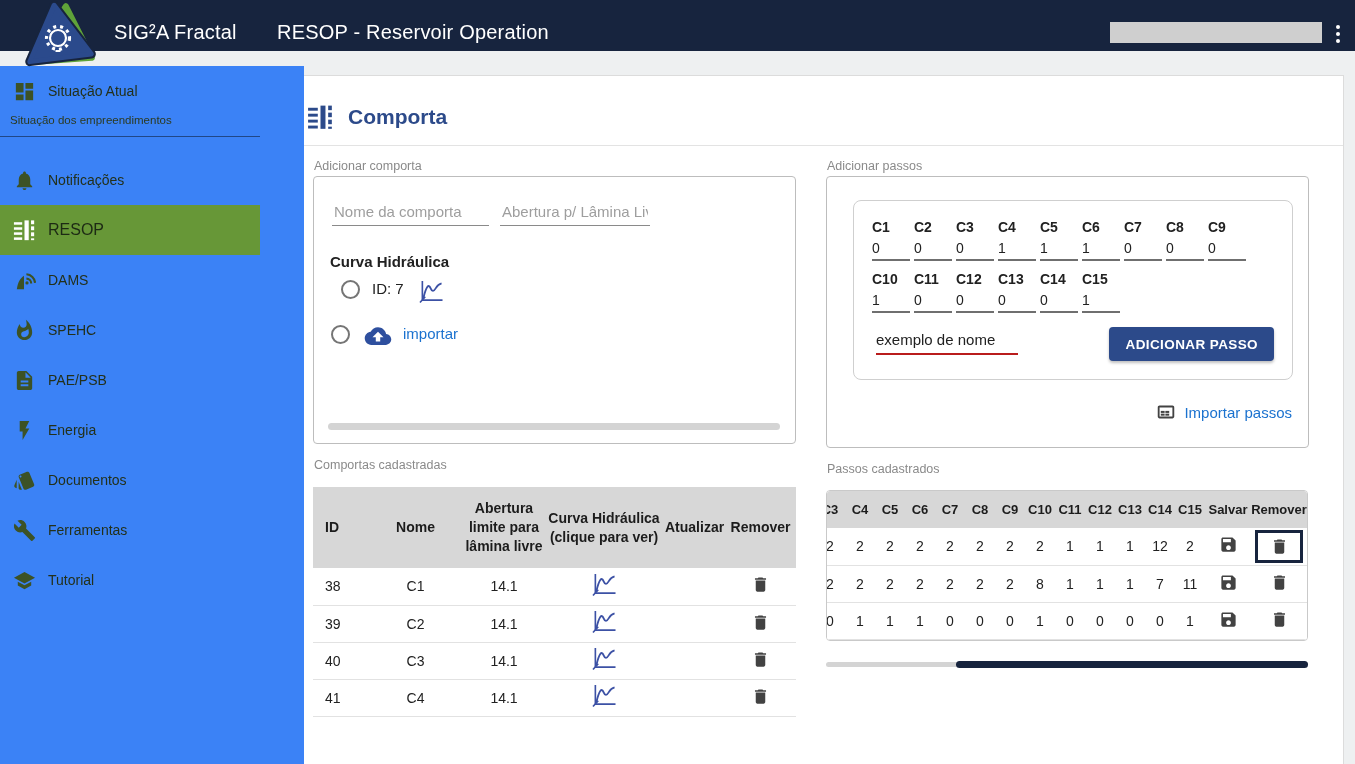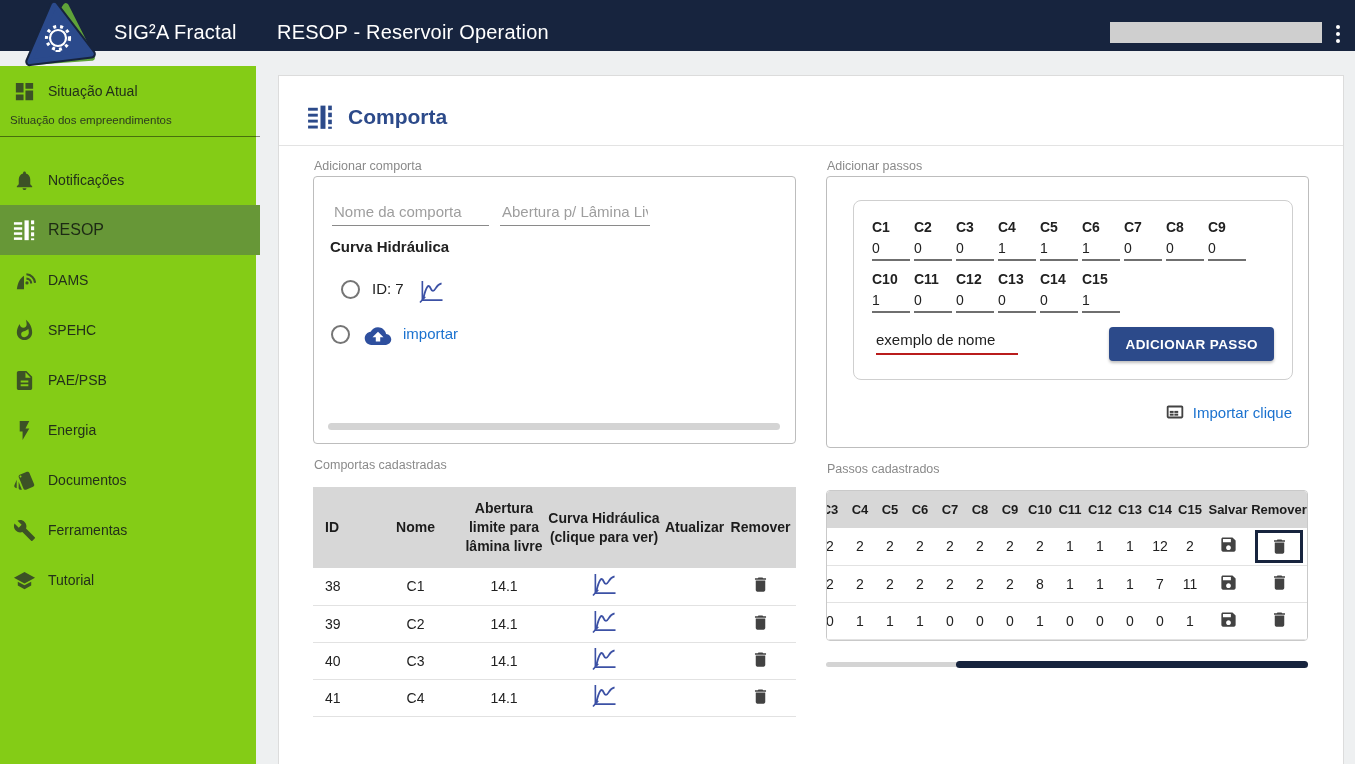--- a/index.html
+++ b/index.html
@@ -9,21 +9,21 @@
   
   .appbar { position:absolute; left:0; top:0; width:1355px; height:51px; background:#17243e; z-index:30; }
   .logo { position:absolute; left:16px; top:0; width:88px; height:74px; z-index:40; cursor:pointer; }
   .app-title { position:absolute; left:114px; top:21px; color:#fff; font-size:20px; font-weight:500; letter-spacing:.2px; }
   .module-title { position:absolute; left:277px; top:21px; color:#fff; font-size:20px; font-weight:500; letter-spacing:.2px; }
   .user-chip { position:absolute; right:33px; top:22px; width:212px; height:21px; background:#cfcfcf; }
   .kebab { position:absolute; right:10px; top:23px; width:14px; height:22px; display:flex; flex-direction:column; align-items:center; justify-content:center; gap:3px; cursor:pointer; }
   .kebab i { width:4px; height:4px; border-radius:50%; background:#fff; }
 
   
-  .sidebar { position:absolute; left:0; top:66px; width:256px; height:698px; background:#84cc16; z-index:10; }
+  .sidebar { position:absolute; left:0; top:66px; width:304px; height:698px; background:#3b82f6; z-index:10; }
   .side-item { position:absolute; left:0; width:260px; height:50px; display:flex; align-items:center; cursor:pointer; }
   .side-item svg { position:absolute; left:13px; width:23px; height:23px; fill:#3c5226; }
   .side-item .lbl { position:absolute; left:48px; font-size:14px; color:#23301a; }
   .side-item.selected { background:#679737; }
   .side-item.selected svg { fill:#ffffff; }
   .side-item.selected .lbl { font-size:16px; color:#1d2a14; }
   .side-caption { position:absolute; left:10px; top:48px; font-size:11.5px; color:#2c3a20; }
   .side-divider { position:absolute; left:0; top:70px; width:260px; height:1px; background:rgba(0,0,0,.45); }
 
   
@@ -32,21 +32,21 @@
   .page-title-row svg { width:27px; height:27px; fill:#2c4a8a; }
   .page-title { font-size:21px; font-weight:bold; color:#2c4a8a;text-align:center; }
   .title-divider { position:absolute; left:0; top:69px; width:100%; height:1px; background:#e3e3e3; }
 
   .fs-label { position:absolute; font-size:12.5px; color:#8a8a8a; }
   .fieldset { position:absolute; border:1px solid #bdbdbd; border-radius:4px; background:#fff; }
 
   
   .ug-input { border:none; outline:none; background:transparent; font-size:15px; color:#212121; border-bottom:1.5px solid #8a8a8a; padding:4px 2px 5px 2px; font-family:inherit; }
   .ug-input::placeholder { color:#9e9e9e; }
-  .curve-heading { position:absolute; left:16px; top:61px; font-size:15px; font-weight:bold; color:#212121; }
+  .curve-heading { position:absolute; left:16px; top:76px; font-size:15px; font-weight:bold; color:#212121; }
   .radio-row { position:absolute; display:flex; align-items:flex-start; }
   .radio { width:19px; height:19px; border:2px solid #757575; border-radius:50%; background:#fff; cursor:pointer; flex:none; }
   .rlabel { font-size:15px; color:#212121; margin-left:12px; }
   .curve-svg { width:26px; height:24px; }
   .link { color:#1b72cf; font-size:15px; cursor:pointer; }
   .hscroll { position:absolute; left:14px; right:15px; bottom:13px; height:7px; border-radius:4px; background:#d4d4d4; cursor:pointer; }
 
   
   .inner-box { position:absolute; left:26px; top:23px; width:440px; height:180px; border:1px solid #cfcfcf; border-radius:8px; background:#fff; }
   .cfields { position:absolute; left:18px; display:flex; gap:4px; }
@@ -264,21 +264,21 @@
       <button class="btn-primary">ADICIONAR PASSO</button>
     </div>
     <div class="import-row">
       <svg viewBox="0 0 24 24">
         <path d="M19 5H5c-1.1 0-2 .9-2 2v10c0 1.1.9 2 2 2h14c1.1 0 2-.9 2-2V7c0-1.1-.9-2-2-2zm0 12H5V7h14v10z"></path>
         <rect x="6.3" y="10.8" width="4.2" height="2.2"></rect>
           <rect x="11.3" y="10.8" width="4.2" height="2.2"></rect>
         <rect x="6.3" y="13.8" width="4.2" height="2.2"></rect>
           <rect x="11.3" y="13.8" width="4.2" height="2.2"></rect>
       </svg>
-      <span class="link">Importar clique</span>
+      <span class="link">Importar passos</span>
     </div>
   </div>
 
   <span class="fs-label" style="left:35px; top:382px;text-align:right;">Comportas cadastradas</span>
   <table class="gates-table" style="position:absolute; left:34px; top:411px;">
     <colgroup>
         <col style="width:55px">
         <col style="width:95px">
         <col style="width:82px">
         <col style="width:118px">

